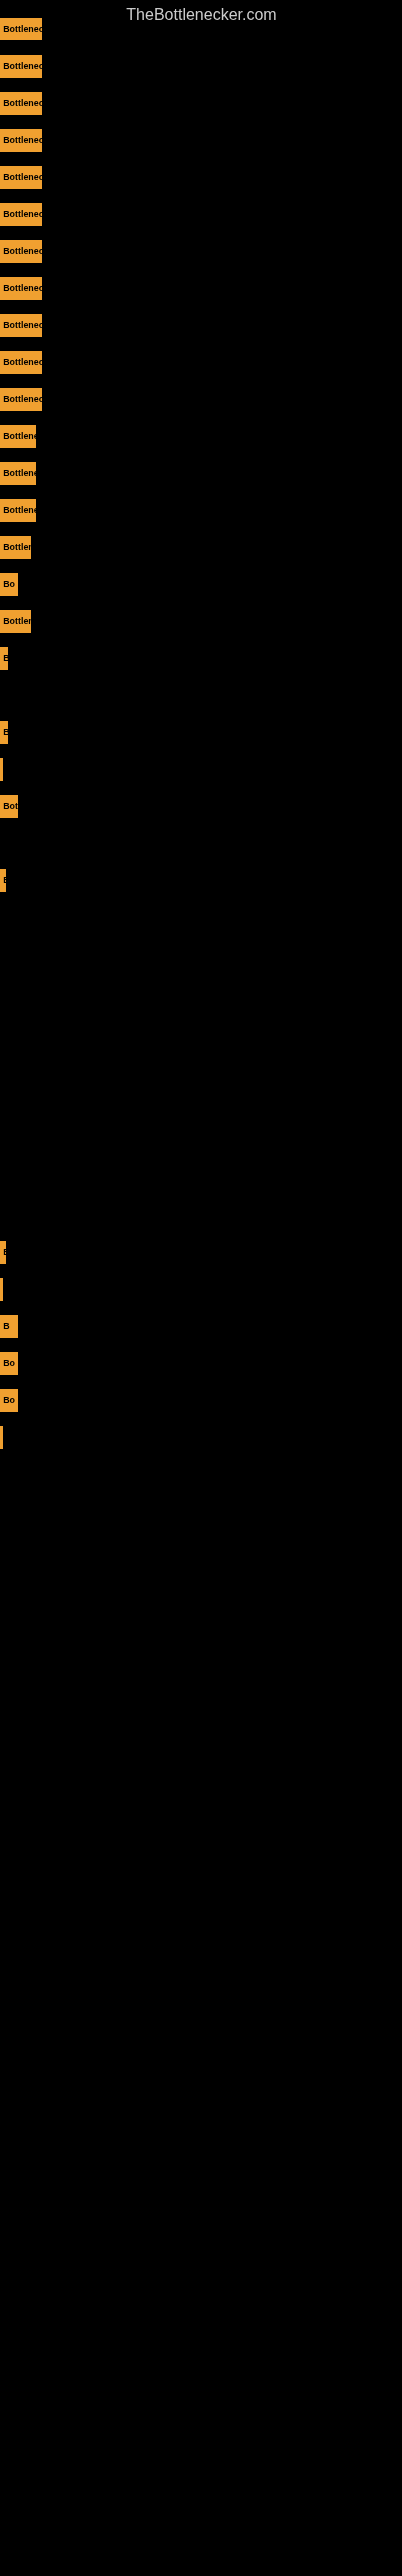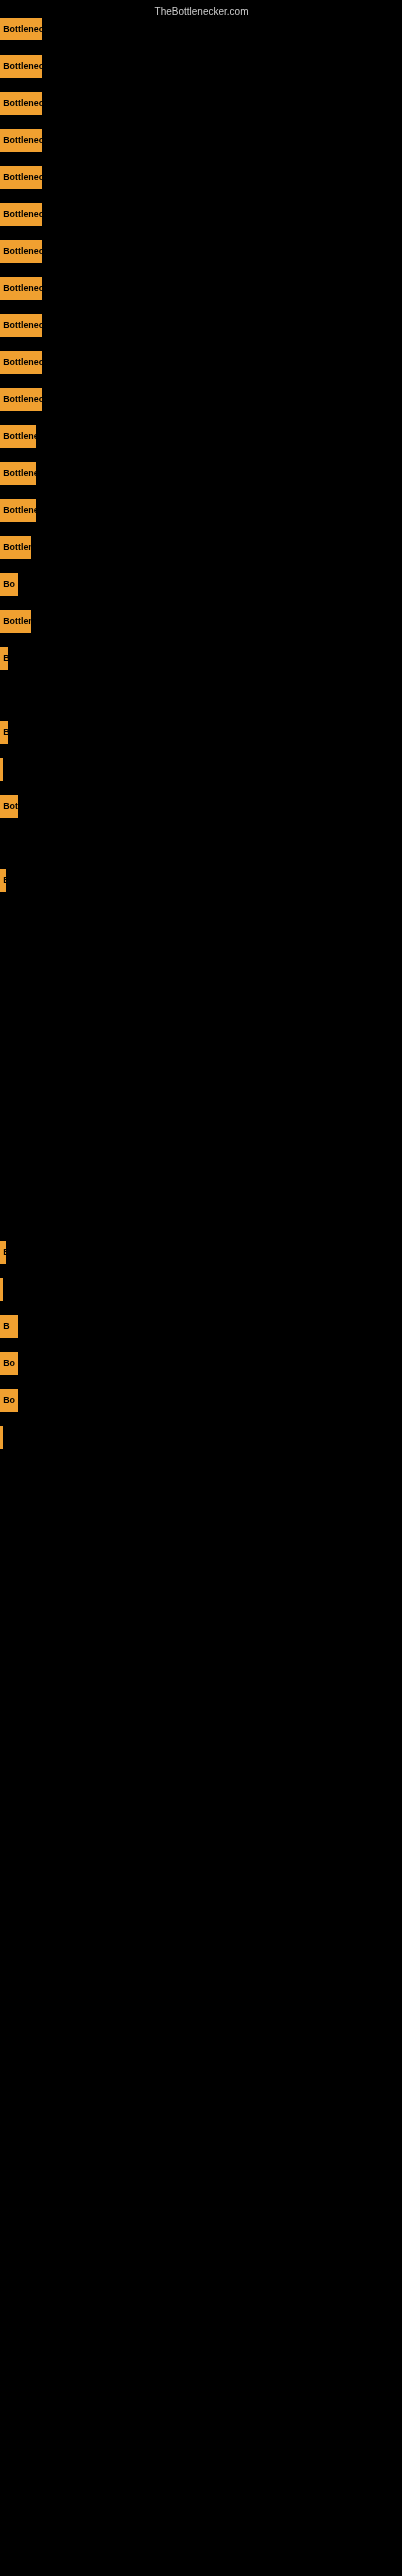--- a/index.html
+++ b/index.html
@@ -12,21 +12,21 @@
       background-color: #000000;
       font-family: Arial, sans-serif;
       width: 403px;
       min-height: 2576px;
       position: relative;
     }
 
     .site-title {
       text-align: center;
       color: #cccccc;
-      font-size: 10px;
+      font-size: 16px;
       padding: 6.4px 0;
       position: absolute;
       top: 0;
       left: 0;
       right: 0;
     }
 
     .bottleneck-bar {
       position: absolute;
       left: 0;

